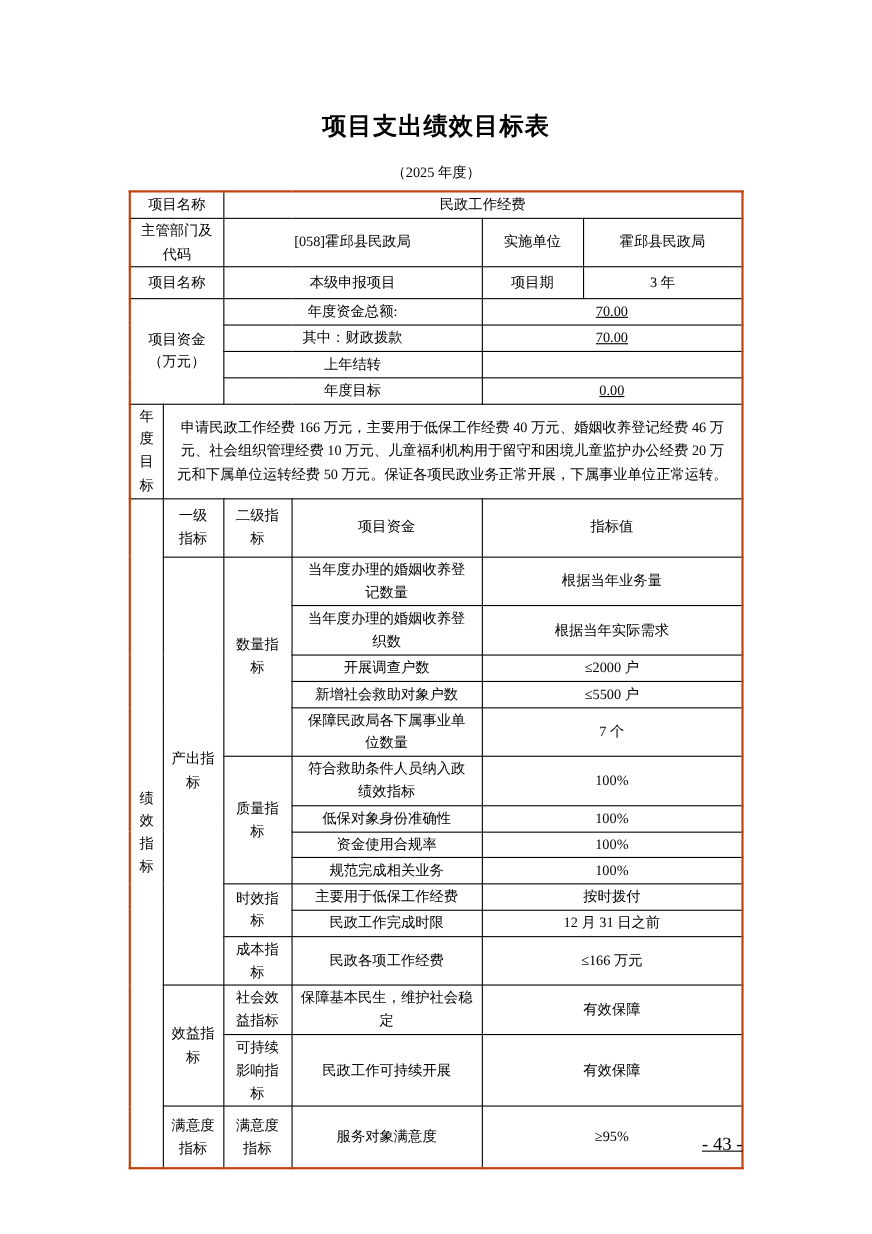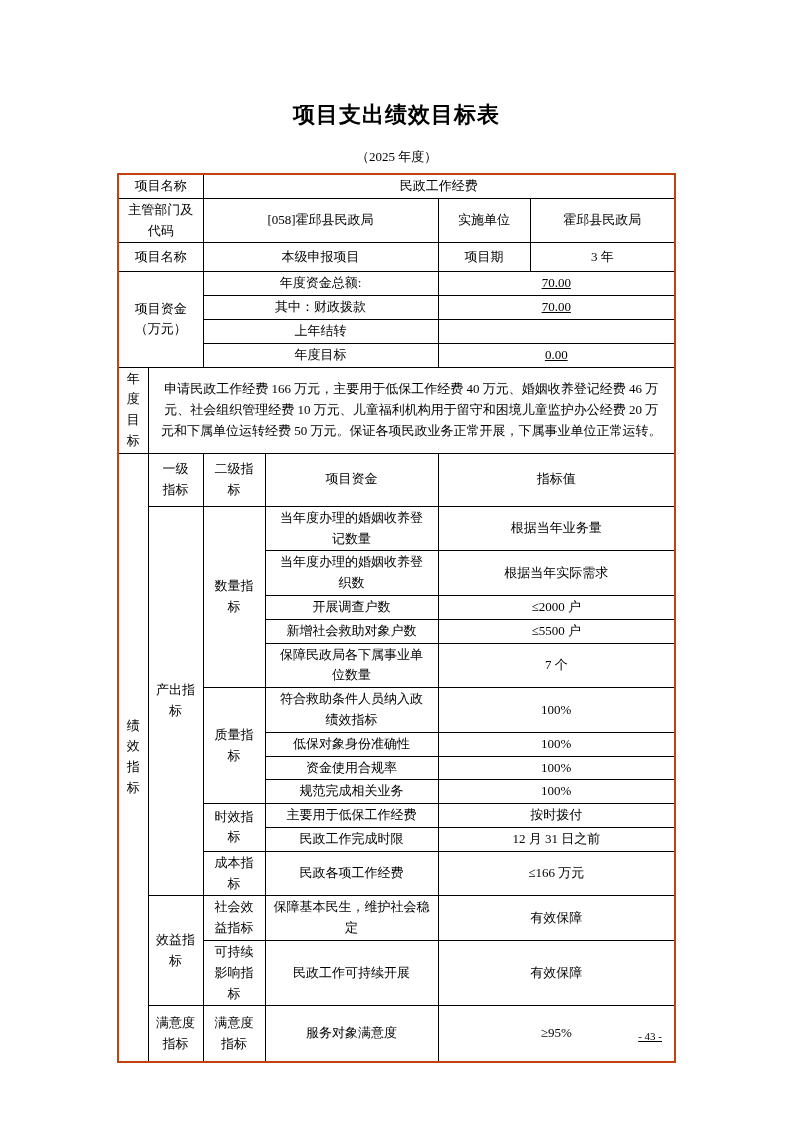--- a/index.html
+++ b/index.html
@@ -48,22 +48,22 @@
   td.goal { text-align: left; padding: 4px 8px 4px 7px; line-height: 25px; }
   td.fund-lbl { text-align: left; }
   td.pad-a { padding-left: 13px; margin-top: 10px; }
   td.pad-b { padding-left: 25px; }
   td.pad-c { padding-left: 94px; }
   td.pad-d { padding-left: 67px; }
   td.num { text-align: right; padding-right: 8px; text-decoration: underline; }
   .page-number {
     position: absolute;
     top: 1030px;
-    right: 131px;
-    font-size: 11px;
+    right: 118px;
+    font-size: 17px;
     text-decoration: underline;
   }
 </style>
 </head>
 <body>
 
 <div class="page">
 
   <div class="doc-title">项目支出绩效目标表</div>
   <div class="doc-subtitle">（2025 年度）</div>

